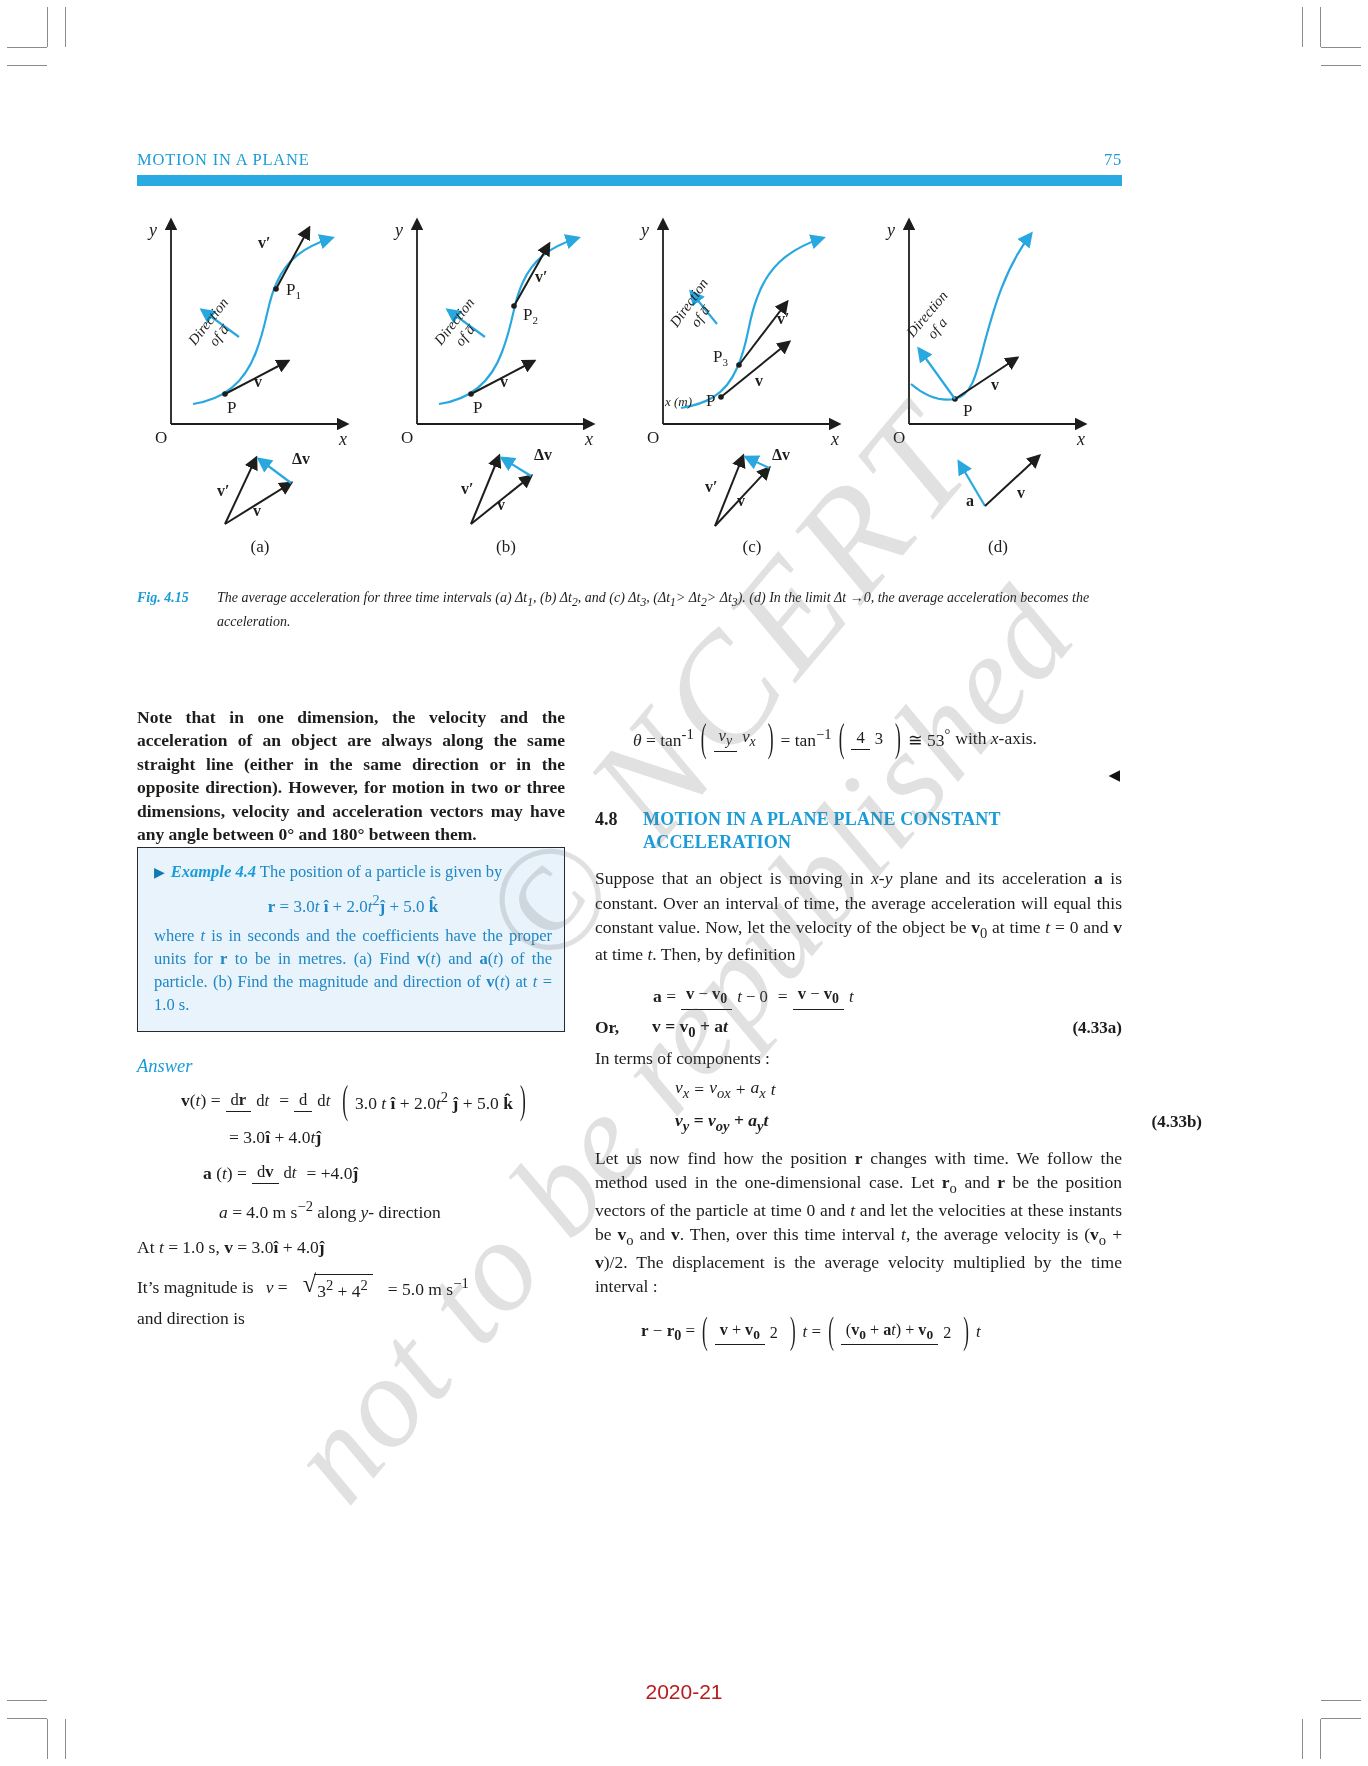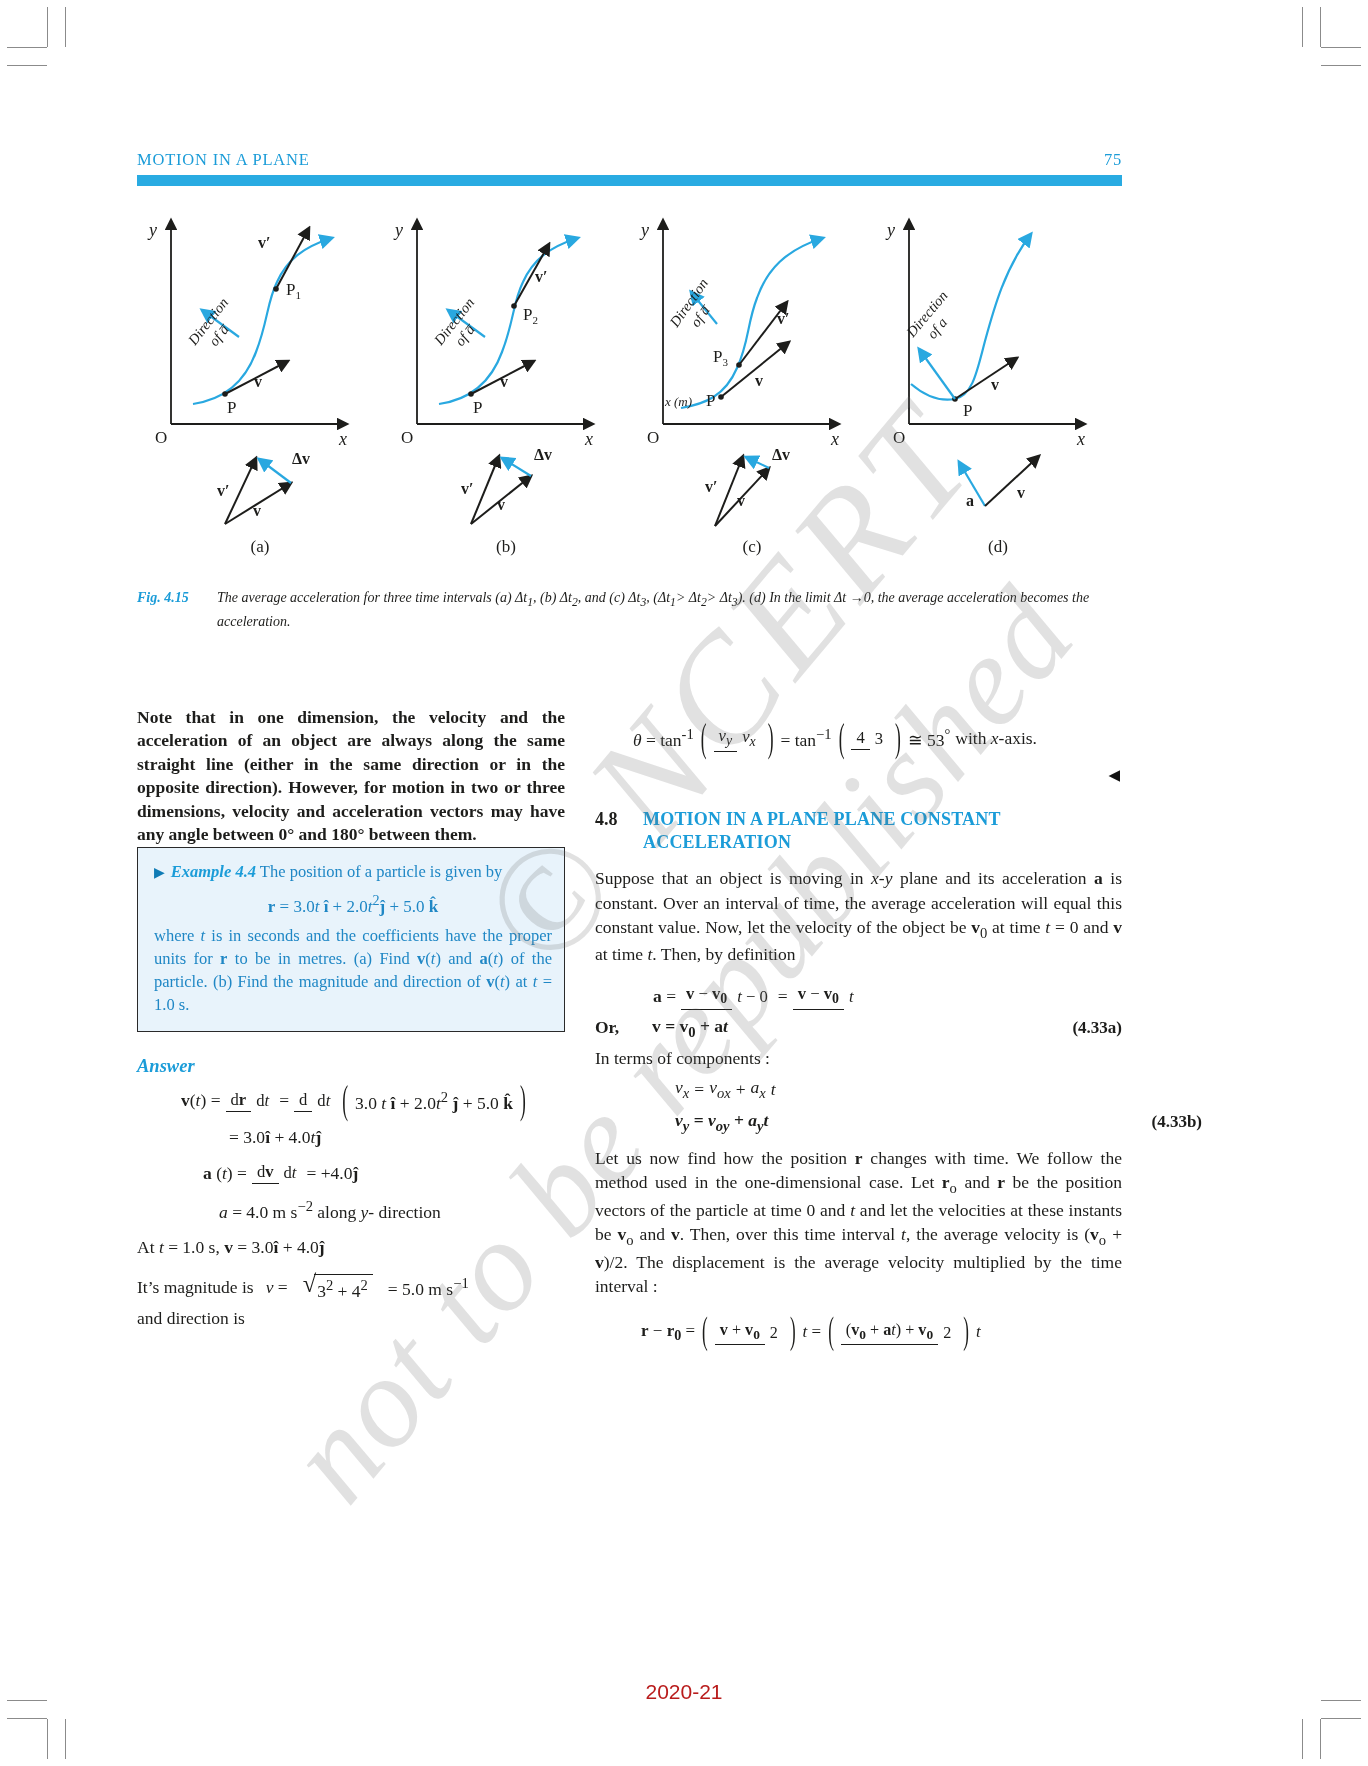--- a/index.html
+++ b/index.html
@@ -33,21 +33,21 @@
   .cols{position:absolute;top:700px;left:137px;width:985px;display:flex;gap:30px;}
   .col-left{width:428px;flex:none;}
   .col-right{flex:1;min-width:0;}
   .note{font-weight:bold;font-size:17.5px;line-height:1.34;text-align:justify;margin:6px 0 0 0;}
   .example-box{border:1.6px solid #2a2a2a;background:#e8f3fb;color:#1f87c5;
                padding:12px 12px 14px 16px;font-size:16.5px;line-height:1.4;}
   .ex-first{text-align:justify;}
   .ex-marker{color:#0f7bb5;font-size:14px;margin-right:6px;}
   .ex-tag{font-weight:bold;font-style:italic;color:#1b9cd8;}
   .ex-eq{text-align:center;margin:8px 0 6px 0;font-size:17px;}
-  .answer{color:#1b9cd8;font-weight:bold;font-style:italic;font-size:18.5px;margin:24px 0 6px 0;}
+  .answer{color:#1b9cd8;font-weight:normal;font-style:italic;font-size:18.5px;margin:24px 0 6px 0;}
   .eqrow{display:flex;align-items:center;font-size:17.5px;margin:12px 0;white-space:nowrap;gap:5px;}
   .frac{display:inline-flex;flex-direction:row;align-items:center;line-height:1.18;font-size:0.95em;}
   .frac .num{border-bottom:1.4px solid currentColor;padding:0 5px 1px 5px;text-align:center;}
   .frac .den{padding:0 5px;text-align:center;}
   .bp{display:inline-block;transform:scaleY(2.25);font-weight:400;margin:0 2px;}
   .line{font-size:17.5px;margin:14px 0;}
   .sqrt{display:inline-flex;align-items:flex-start;margin:0 3px;}
   .sqrt .sign{font-size:1.4em;line-height:0.85;margin-right:-2px;}
   .sqrt .rad{border-top:1.6px solid currentColor;padding:2px 5px 0 3px;}
   .magrow{display:flex;align-items:center;font-size:17.5px;margin:16px 0 6px 0;gap:12px;}

